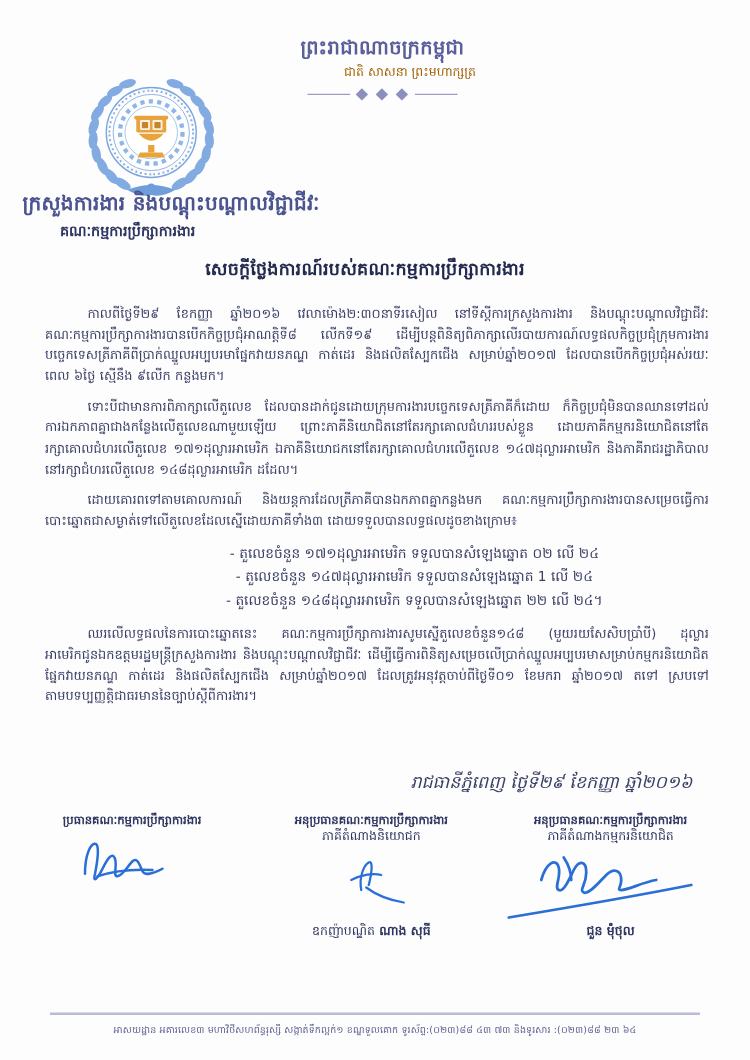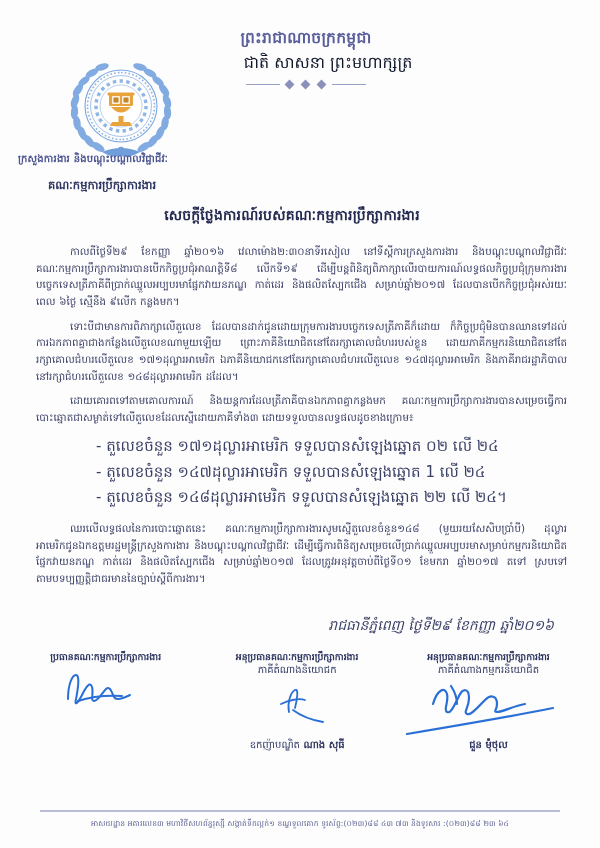--- a/index.html
+++ b/index.html
@@ -36,22 +36,22 @@
     padding-left: 12px;
   }
   .kingdom-line1 {
     font-size: 15.5px;
     font-weight: bold;
     color: #5a5f9c;
     letter-spacing: 0.3px;
     line-height: 1.35;
   }
   .kingdom-line2 {
-    font-size: 16px;
-    color: #0f172a;
+    font-size: 10px;
+    color: #a16207;
     line-height: 1.5;
     margin-top: 2px;
     margin-left: 44px;
   }
   .divider-orn {
     margin: 5px auto 0;
     width: 120px;
     height: 9px;
     position: relative;
   }
@@ -82,21 +82,21 @@
     top: 46px;
     width: 118px;
     height: 118px;
   }
 
   
   .ministry {
     position: absolute;
     left: 18px;
     top: 152px;
-    font-size: 10px;
+    font-size: 16px;
     font-weight: bold;
     color: #4b5390;
     letter-spacing: 0.2px;
   }
   .committee {
     position: absolute;
     left: 48px;
     top: 178px;
     font-size: 11.5px;
     font-weight: bold;
@@ -131,23 +131,24 @@
     text-indent: 34px;
     word-spacing: 0.3px;
   }
 
   ul.vote-list {
     list-style: none;
     margin: 2px 0 9px 0;
     padding: 0 0 0 60px;
   }
   ul.vote-list li {
-    font-size: 15px;
+    font-size: 11px;
     line-height: 1.72;
     color: #3a3f66;
+    text-align: center;
   }
 
   
   .placedate {
     position: absolute;
     right: 46px;
     top: 616px;
     font-size: 14px;
     font-style: italic;
     color: #3a3f66;

